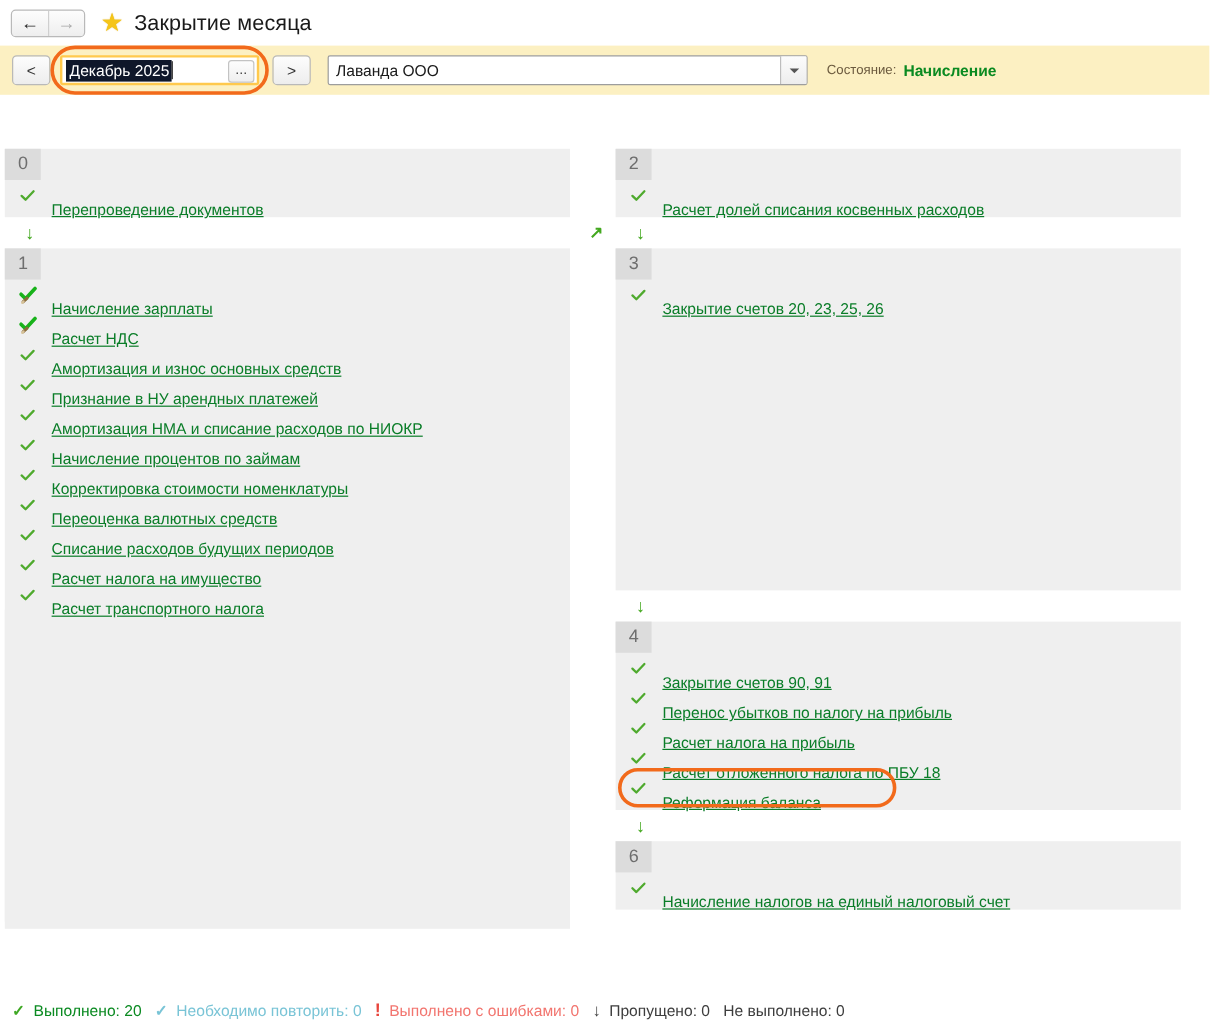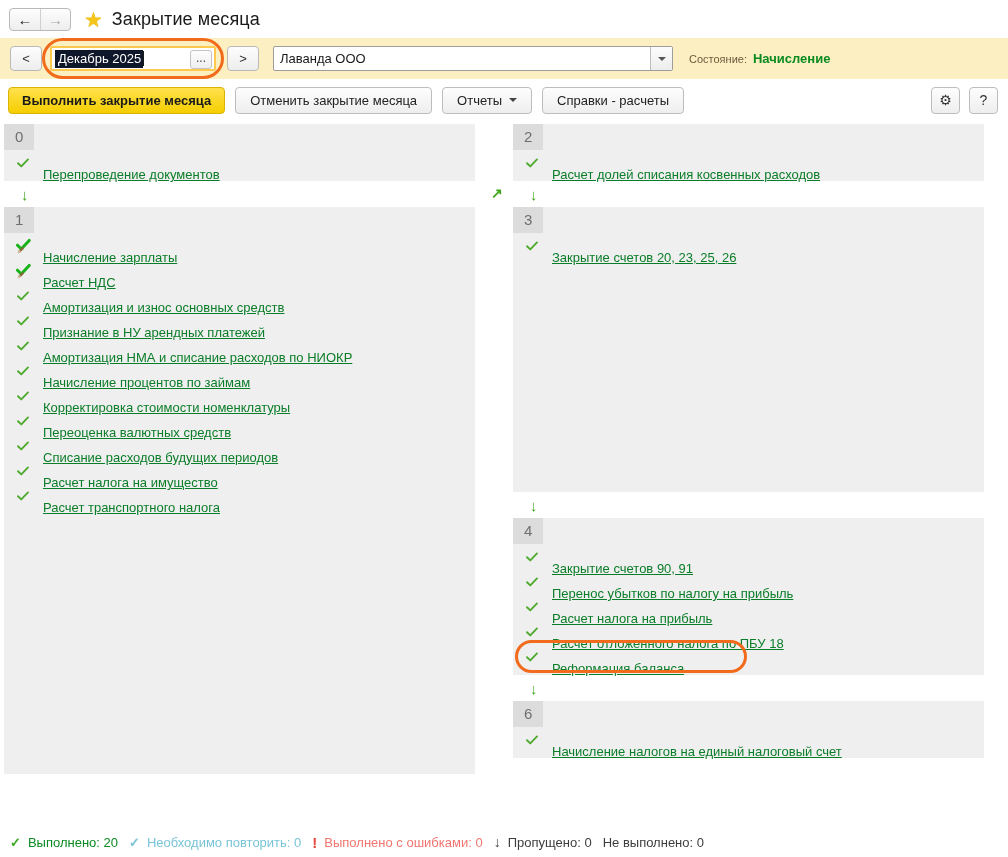--- a/index.html
+++ b/index.html
@@ -268,33 +268,20 @@
 
     <div class="org-field">
       <span class="org-text">Лаванда ООО</span>
       <div class="org-drop"></div>
     </div>
 
     <span class="state-label">Состояние:</span>
     <span class="state-value">Начисление</span>
   </div>
 
-  <div class="toolbar">
-    <div class="btn-primary">Выполнить закрытие месяца</div>
-    <div class="btn-normal">Отменить закрытие месяца</div>
-    <div class="btn-normal">
-      <span>Отчеты</span>
-      <span class="caret"></span>
-    </div>
-    <div class="btn-normal">Справки - расчеты</div>
-    <div class="toolbar-right">
-      <div class="icon-btn">⚙</div>
-      <div class="icon-btn">?</div>
-    </div>
-  </div>
 
   <div class="col-left">
 
     <div class="group">
       <div class="group-badge">0</div>
       <div class="task">
         <span class="check">
           <svg class="chk" width="14" height="14" viewBox="0 0 14 14">
               <path d="M2 7.2 L5.3 10.4 L12 3.4" stroke="#4faa2e" stroke-width="1.9" fill="none" stroke-linecap="round" stroke-linejoin="round"></path>
             </svg>

